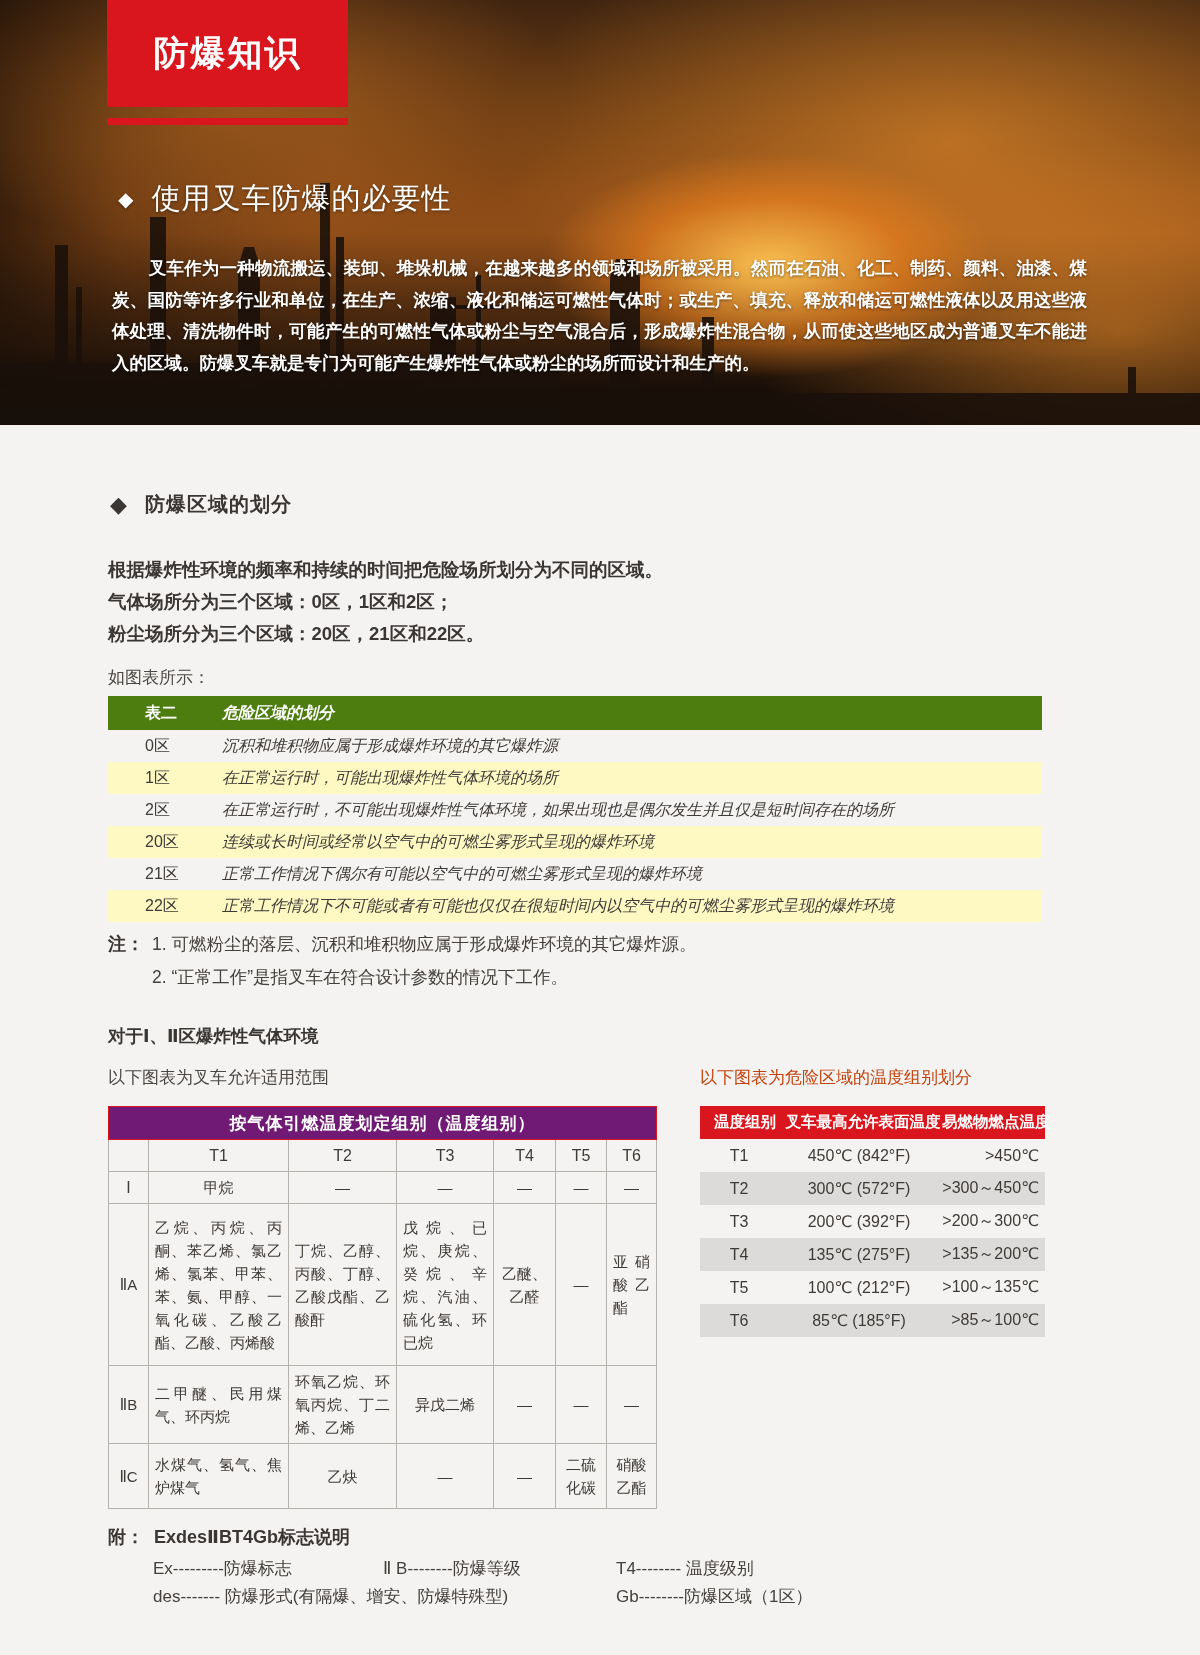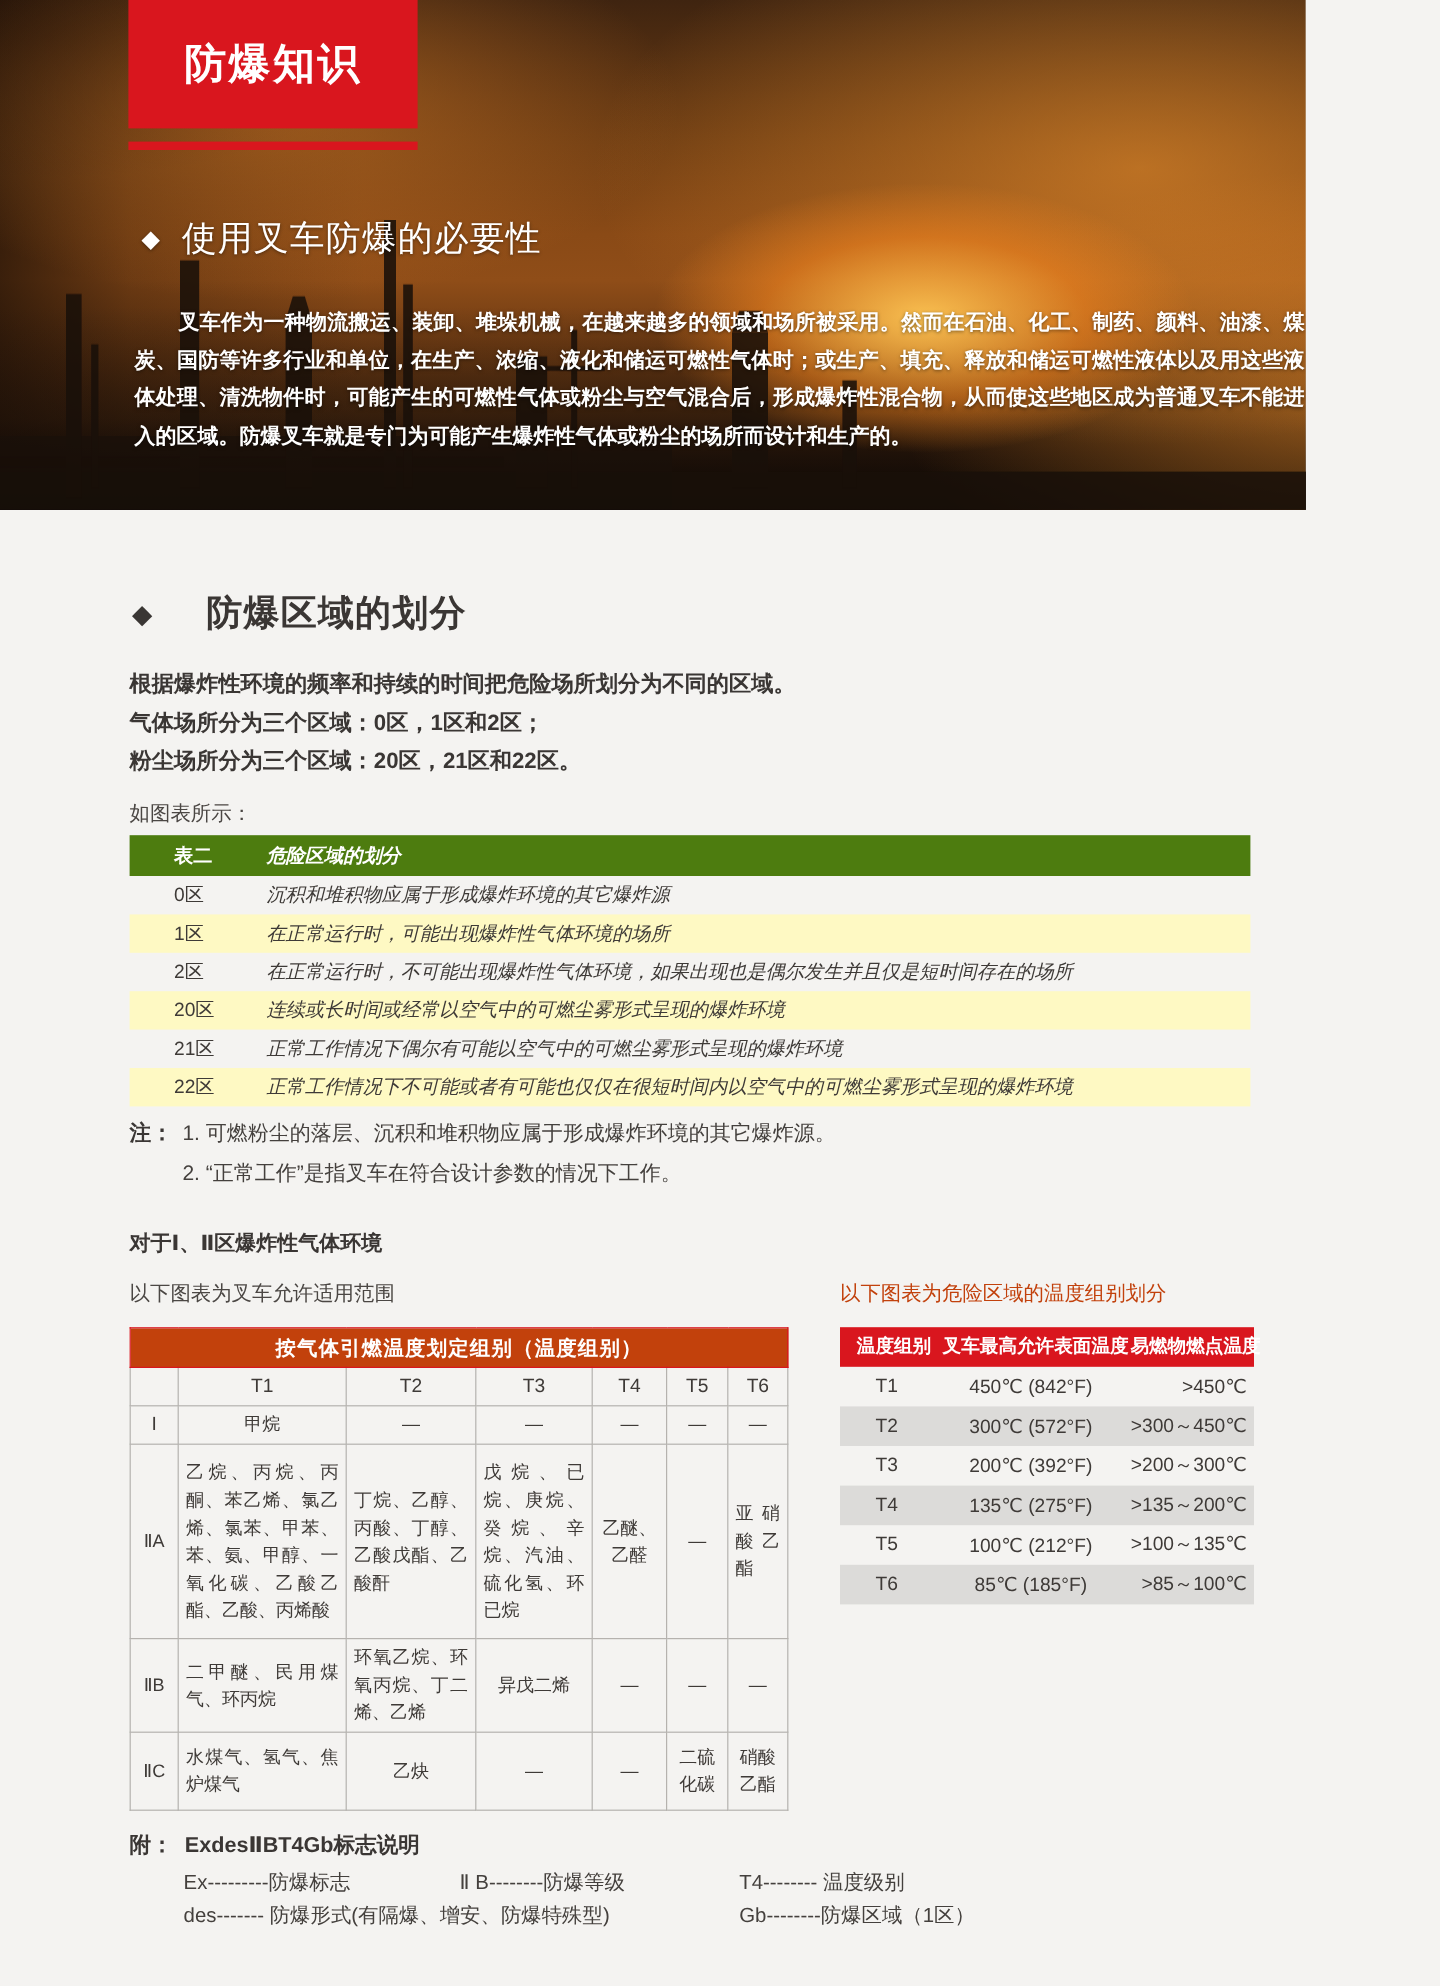--- a/index.html
+++ b/index.html
@@ -5,21 +5,21 @@
   * { margin:0; padding:0; box-sizing:border-box; }
   html,body { background:#f4f3f1; }
   body {
     position:relative; width:1200px; height:1655px; overflow:hidden;
     font-family:"Liberation Sans","DejaVu Sans",sans-serif;
     color:#3e3a37;
   }
 
   
   .hero{
-    position:absolute; top:0; left:0; width:1088px; height:425px; overflow:hidden;
+    position:absolute; top:0; left:0; width:1200px; height:425px; overflow:hidden;
     background:
       radial-gradient(ellipse 300px 150px at 770px 265px, rgba(255,198,84,.95) 0%, rgba(243,132,30,.55) 45%, rgba(150,70,20,0) 75%),
       radial-gradient(ellipse 650px 330px at 950px 140px, rgba(230,142,45,.62) 0%, rgba(120,60,20,0) 70%),
       radial-gradient(ellipse 520px 260px at 1120px 330px, rgba(225,135,40,.55) 0%, rgba(120,60,20,0) 72%),
       radial-gradient(ellipse 480px 230px at 230px 90px, rgba(205,118,38,.55) 0%, rgba(100,50,18,0) 70%),
       radial-gradient(ellipse 420px 170px at 40px 30px, rgba(25,12,6,.5) 0%, rgba(25,12,6,0) 70%),
       linear-gradient(0deg, rgba(12,7,4,.96) 0%, rgba(18,10,6,.78) 7%, rgba(30,17,9,.35) 18%, rgba(0,0,0,0) 40%),
       linear-gradient(90deg, rgba(22,12,6,.7) 0%, rgba(22,12,6,.3) 10%, rgba(22,12,6,0) 28%),
       linear-gradient(180deg, #3f2410 0%, #6e3d13 28%, #8a4a16 46%, #8f4d18 55%, #643612 70%, #38200d 85%, #190f08 100%);
   }
@@ -38,42 +38,42 @@
   .hero-heading .txt{ font-size:29px; font-weight:normal; letter-spacing:1px; }
   .hero-para{
     position:absolute; left:112px; top:253px; width:975px; z-index:3;
     color:#fff; font-size:17.5px; font-weight:600; line-height:31.5px;
     text-align:justify; text-indent:2.1em; text-shadow:0 1px 3px rgba(0,0,0,.5);
   }
 
   
   .zones-heading{ position:absolute; left:110px; top:491px; display:flex; align-items:center; color:#3a3634; }
   .zones-heading .diamond{ font-size:22px; margin-right:18px; }
-  .zones-heading .txt{ font-size:30px; font-weight:bold; letter-spacing:1px;margin-left:27px; }
+  .zones-heading .txt{ font-size:20px; font-weight:bold; letter-spacing:1px; }
   .zones-intro{ position:absolute; left:108px; top:554px; font-size:18.5px; font-weight:bold; line-height:32px; color:#3a3634; }
   .chart-note{ position:absolute; left:108px; top:666px; font-size:17px; color:#4b4744; }
   .ztable{ position:absolute; left:108px; top:696px; width:934px; font-size:16px; }
   .zhead{ display:flex; align-items:center; height:34px; background:#4d7c0f; color:#fff; font-weight:bold; }
   .zrow{ display:flex; align-items:center; height:32px; color:#3e3a37; }
   .zrow.alt{ background:#fef9c3; }
   .zlabel{ width:114px; padding-left:37px; flex:none; }
   .zdesc{ flex:1;font-style:italic; }
   .znotes{ position:absolute; left:108px; top:928px; display:flex; }
   .znotes .nlabel{ font-size:18px; font-weight:bold; color:#3a3634; margin-right:8px; line-height:33px; }
   .znotes .nlines{ font-size:17.5px; color:#44403d; line-height:33px; }
 
   
   .gas-heading{ position:absolute; left:108px; top:1024px; font-size:17.5px; font-weight:bold; color:#3a3634; }
   .cap-left{ position:absolute; left:108px; top:1066px; font-size:17px; color:#4b4744; }
   .cap-right{ position:absolute; left:700px; top:1066px; font-size:17px; color:#c2410c; }
 
   
   table.ign{ position:absolute; left:108px; top:1106px; width:548px; border-collapse:collapse; table-layout:fixed; font-size:15px; color:#3e3a37; }
   table.ign td, table.ign th{ border:1px solid #b5b2ae; text-align:center; vertical-align:middle; padding:4px 6px; line-height:23px; }
-  table.ign tr.ttl th{ background:#c2410c; color:#fff; font-size:17px; font-weight:bold; border:1px solid #d9161e; height:33px; padding:0; letter-spacing:1px; }
+  table.ign tr.ttl th{ background:#701a75; color:#fff; font-size:17px; font-weight:bold; border:1px solid #d9161e; height:33px; padding:0; letter-spacing:1px; }
   table.ign tr.hd td{ height:32px; font-size:16px; padding:0 4px; }
   table.ign tr.r1 td{ height:32px; }
   table.ign tr.r2 td{ height:162px; }
   table.ign tr.r3 td{ height:65px; }
   table.ign tr.r4 td{ height:65px; }
   table.ign td.list{ text-align:left; word-break:break-all; text-align:justify; }
 
   
   .temp{ position:absolute; left:700px; top:1106px; width:345px; font-size:16px; color:#3e3a37; }
   .temp .thead{ display:flex; align-items:center; height:33px; background:#d9161e; color:#fff; font-weight:bold; font-size:15.5px; }

